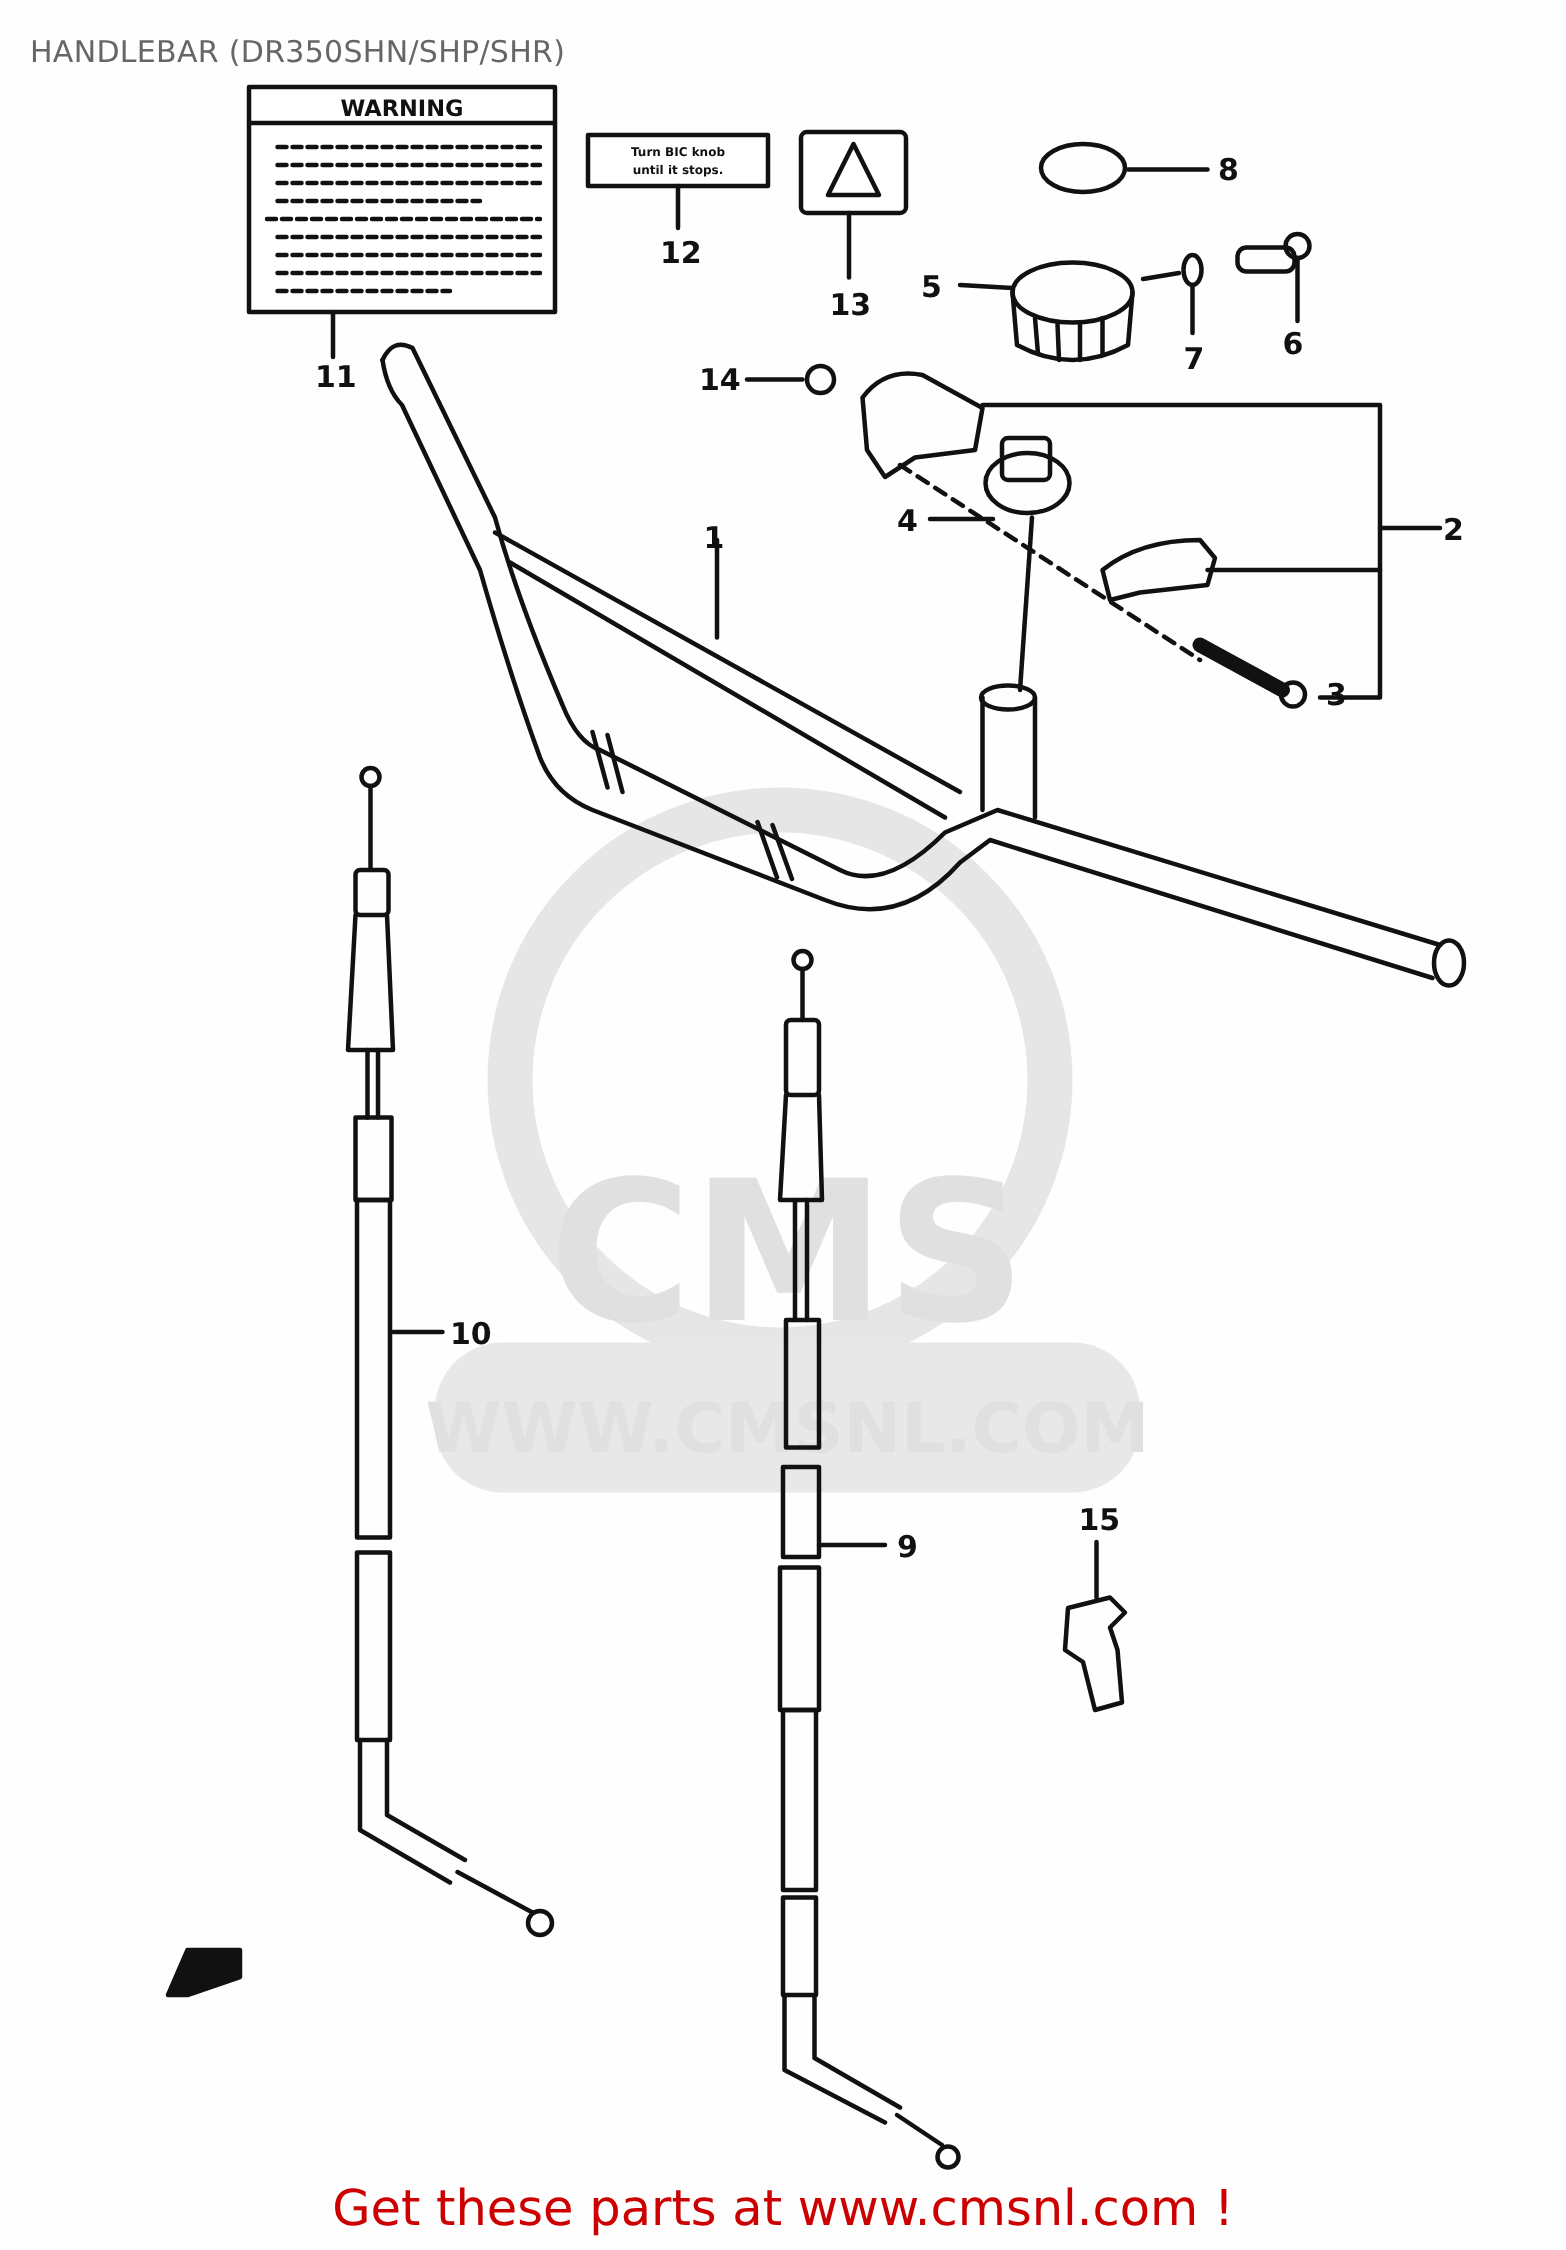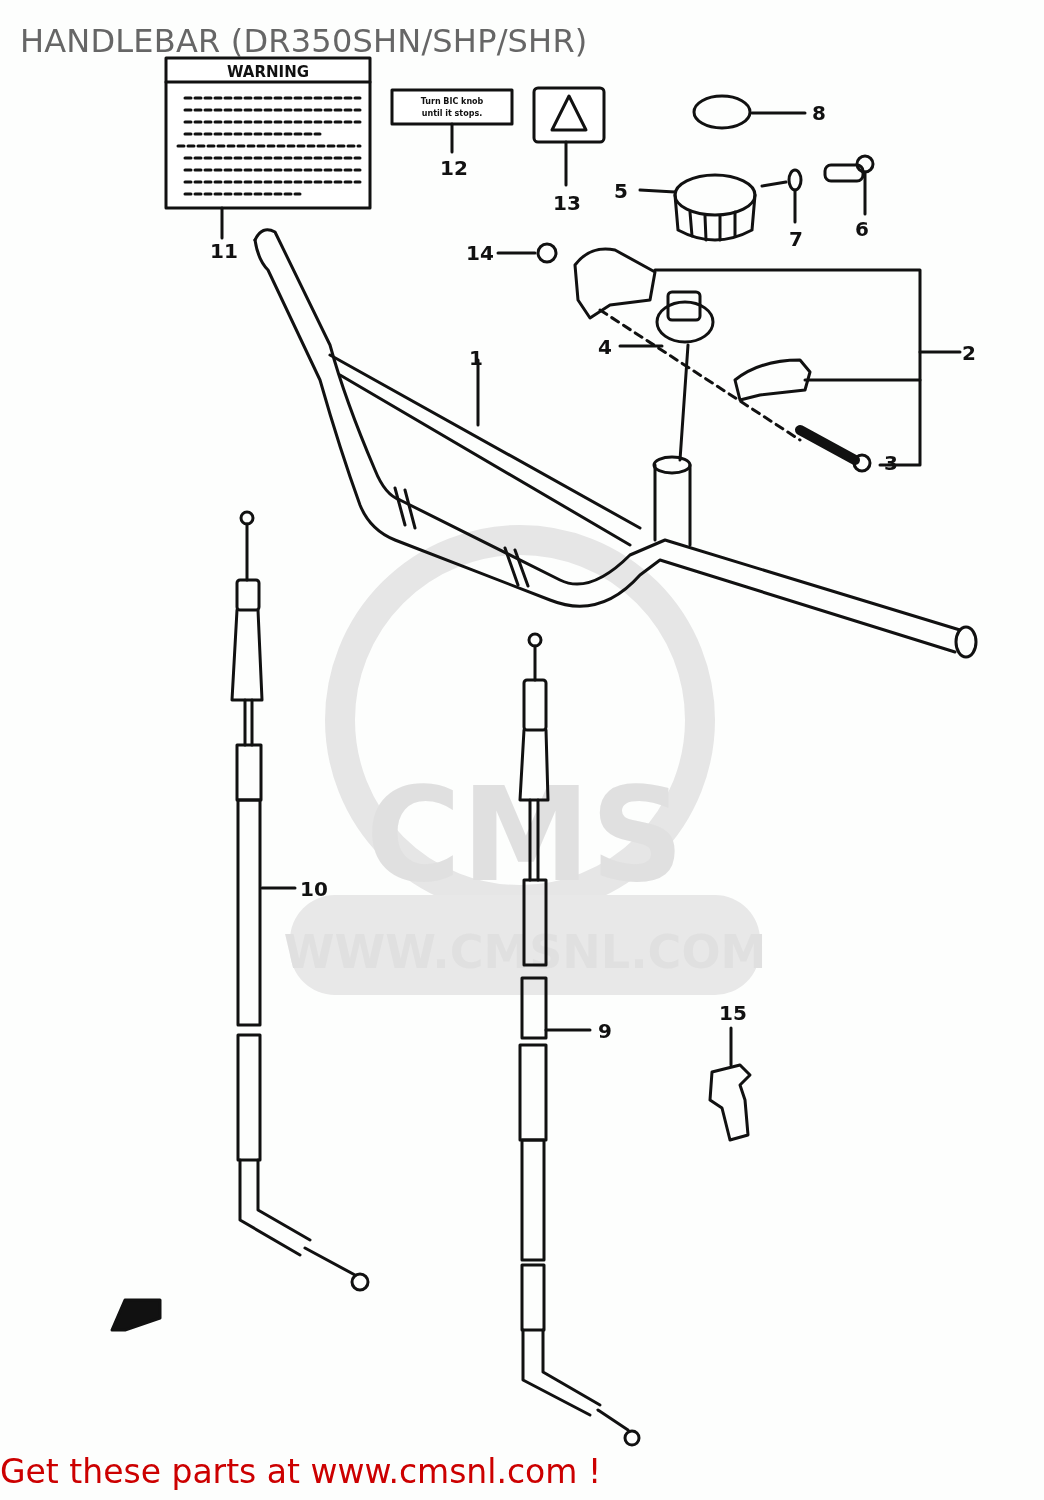--- a/index.html
+++ b/index.html
@@ -1,18 +1,18 @@
 <!DOCTYPE html>
 <html><head>
 <meta charset="utf-8">
 <style>
   html, body { margin:0; padding:0; background:#fdfefd; }
   body { width:1044px; height:1500px; position:relative; overflow:hidden; font-family:"DejaVu Sans", sans-serif; }
-  .title { position:absolute; left:20px; top:22px; font-size:32px; color:#666; letter-spacing:0.2px; font-family:"DejaVu Sans", sans-serif; }
-  .footer { position:absolute; left:0; width:1044px; top:1452px; text-align:left; font-size:33px; color:#cc0000; font-family:"DejaVu Sans", sans-serif; }
+  .title { position:absolute; left:20px; top:22px; font-size:20px; color:#666; letter-spacing:0.2px; font-family:"DejaVu Sans", sans-serif; }
+  .footer { position:absolute; left:0; width:1044px; top:1452px; text-align:center; font-size:33px; color:#cc0000; font-family:"DejaVu Sans", sans-serif; }
   svg.diagram { position:absolute; left:0; top:0; }
   .lbl { font-family:"DejaVu Sans", sans-serif; font-weight:bold; font-size:20px; fill:#111; }
   .wm { font-family:"DejaVu Sans", sans-serif; font-weight:bold; fill:#e0e0e0; }
   .callout { cursor:pointer; }
 </style>
 </head>
 <body>
 
 <div class="title">HANDLEBAR (DR350SHN/SHP/SHR)</div>
 

